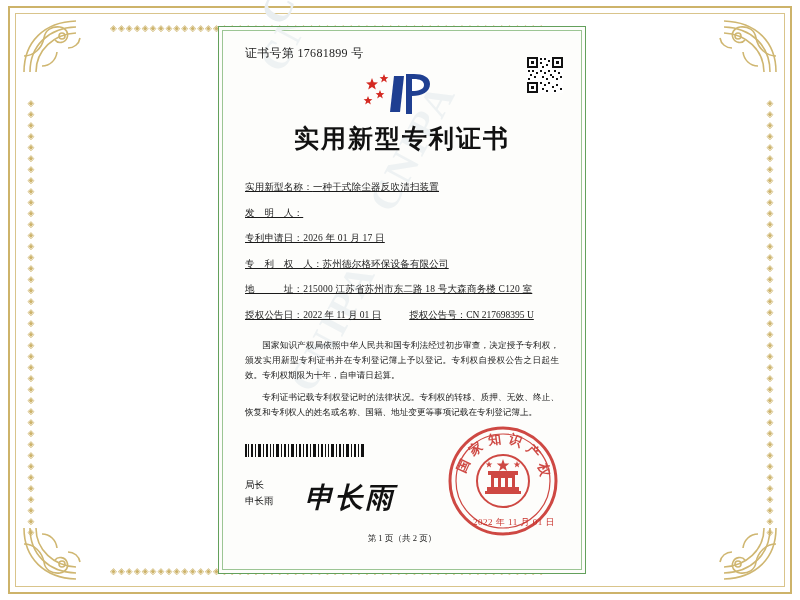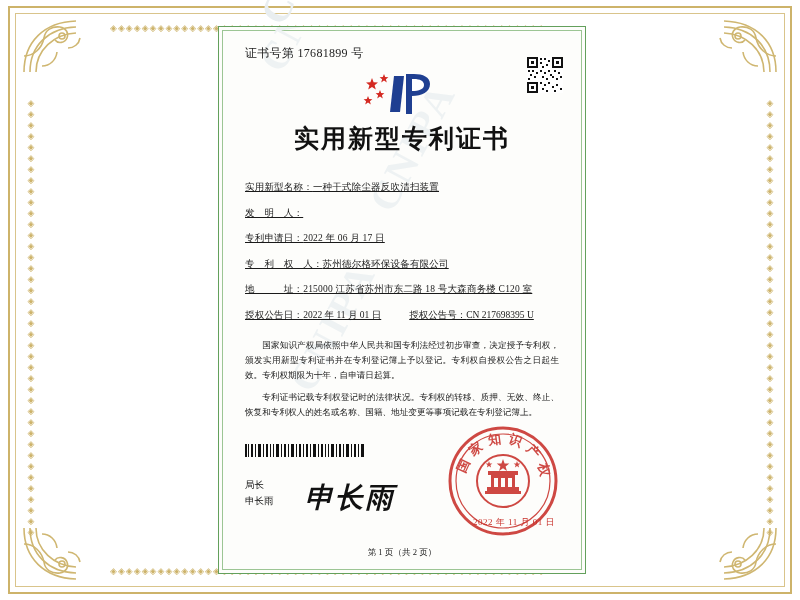--- a/index.html
+++ b/index.html
@@ -224,21 +224,21 @@
     bottom: 44px;
     font-family: "Liberation Serif", serif;
     font-size: 9px;
     color: #c8302a;
     z-index: 6;
     letter-spacing: 0.5px;
   }
 
   .page-foot {
     position: absolute;
-    bottom: 14px;
+    bottom: 28px;
     left: 0;
     width: 100%;
     text-align: center;
     font-family: "Liberation Serif", serif;
     font-size: 8.6px;
     color: #222;
     z-index: 4;
   }
 </style>
 </head>
@@ -391,21 +391,21 @@
       <div class="fields">
         <div class="frow">
           <span class="flabel">实用新型名称：</span>
           <span class="fvalue">一种干式除尘器反吹清扫装置</span>
         </div>
         <div class="frow">
           <span class="flabel">发　明　人：</span>
         </div>
         <div class="frow">
           <span class="flabel">专利申请日：</span>
-          <span class="fvalue">2022 年 06 月 17 日</span>
+          <span class="fvalue">2026 年 01 月 17 日</span>
         </div>
         <div class="frow">
           <span class="flabel">专　利　权　人：</span>
           <span class="fvalue">苏州德尔格环保设备有限公司</span>
         </div>
         <div class="frow">
           <span class="flabel">地　　　址：</span>
           <span class="fvalue">215000 江苏省苏州市东二路 18 号大森商务楼 C120 室</span>
         </div>
         <div class="frow frow-split">

